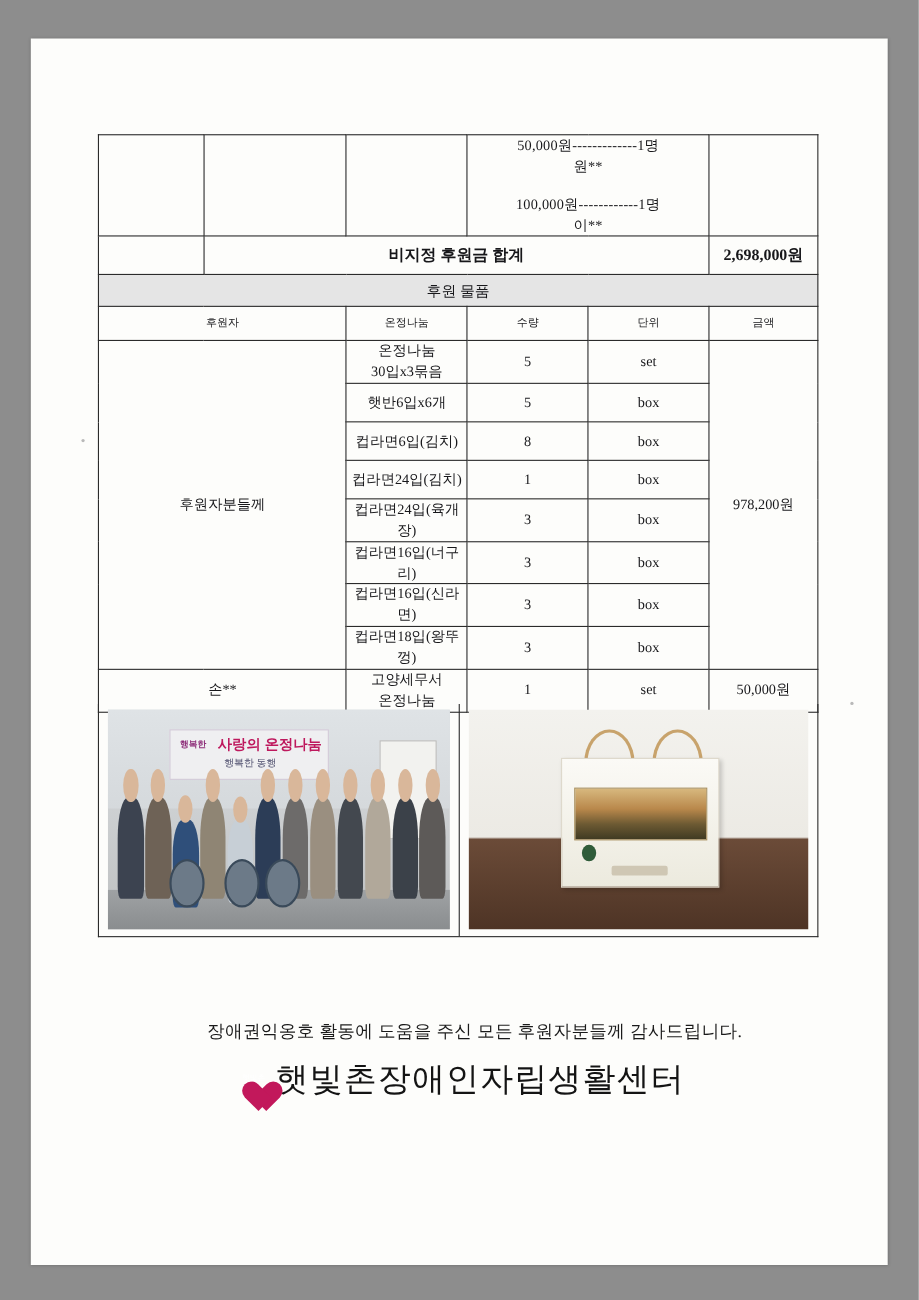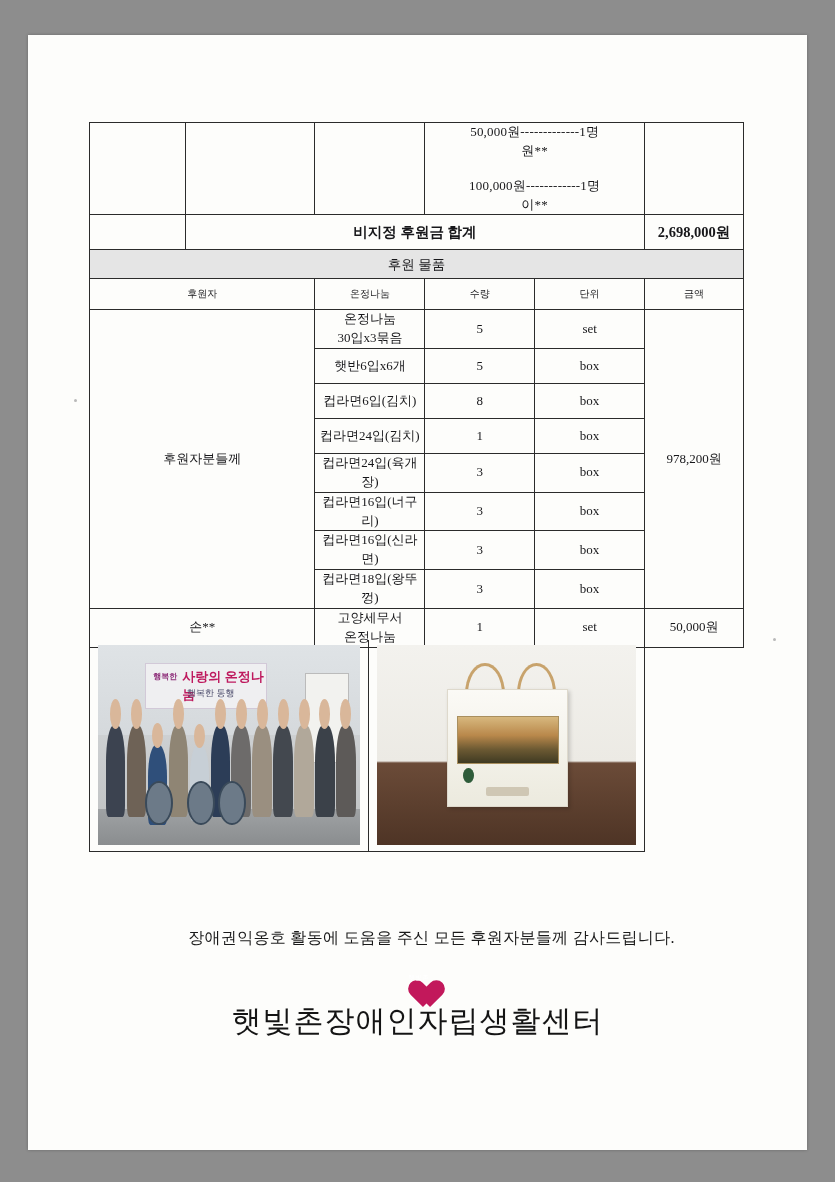--- a/index.html
+++ b/index.html
@@ -65,21 +65,21 @@
     font-size: 10px;
   }
   .item-row td { height: 34px; font-size: 13px; }
   .two-line { line-height: 1.35; padding: 4px 2px; }
 
   
   .photos {
     position: absolute;
     left: 61px;
     top: 605px;
-    width: 556px;
+    width: 655px;
     height: 212px;
     border: 1px solid #2b2b2b;
     border-top: none;
     box-sizing: border-box;
     display: flex;
   }
   .photo-cell {
     position: relative;
     overflow: hidden;
   }
@@ -190,21 +190,20 @@
     margin-left: 28px;
   }
   .org-row {
     position: absolute;
     left: 0; right: 0;
     top: 926px;
     display: flex;
     align-items: center;
     justify-content: center;
     gap: 4px;
-    flex-direction: column;
   }
   .heart {
     position: relative;
     width: 34px; height: 32px;
     flex: 0 0 auto;
     margin-top: 4px;
   }
   .heart::before, .heart::after {
     content: "";
     position: absolute;

